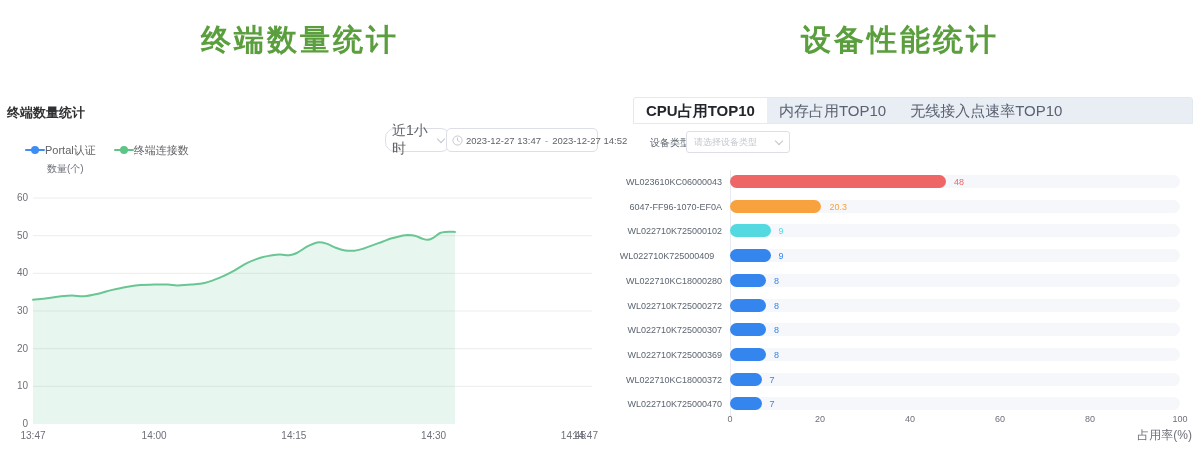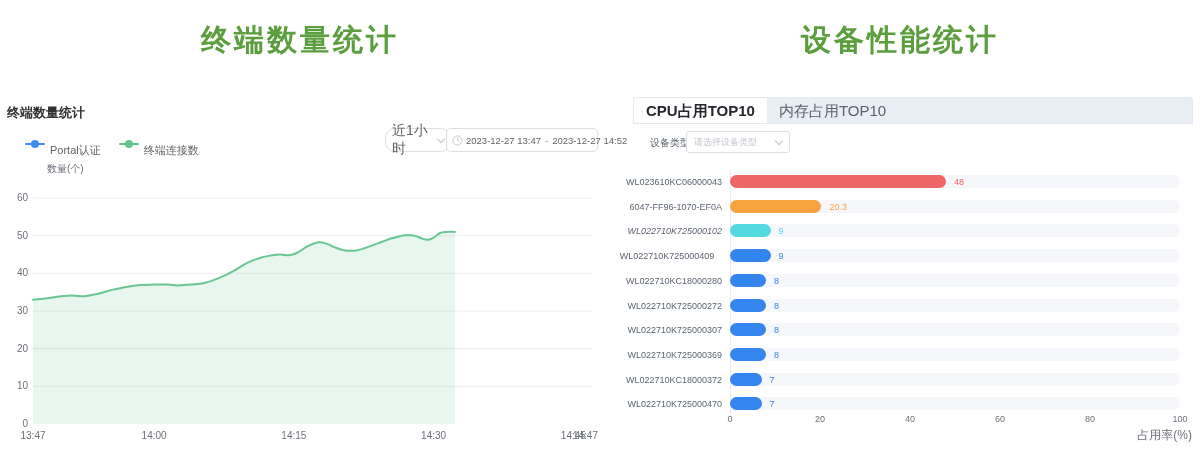--- a/index.html
+++ b/index.html
@@ -34,21 +34,21 @@
   .date-box{
     position:absolute;top:128px;left:446px;width:152px;height:24px;box-sizing:border-box;
     border:1px solid #dcdfe6;border-radius:5px;background:#fff;
     display:flex;align-items:center;gap:3px;padding:0 5px;
     font-size:9.5px;color:#606266;white-space:nowrap;cursor:pointer;
   }
   .date-box svg{flex:0 0 auto;}
   .date-sep{color:#909399;padding:0 1px;}
 
   .legend{position:absolute;left:25px;top:143px;display:flex;gap:18px;align-items:center;height:14px;}
-  .legend-item{display:flex;gap:5px;font-size:11px;color:#606266;cursor:pointer;}
+  .legend-item{display:flex;align-items:center;font-size:11px;color:#606266;cursor:pointer;}
   .lg-marker{width:20px;height:2px;border-radius:1px;position:relative;}
   .lg-marker::after{
     content:"";position:absolute;left:6px;top:-3px;width:8px;height:8px;border-radius:50%;background:inherit;
   }
 
   .line-chart{position:absolute;left:0;top:160px;}
 
   
   .tabbar{
     position:absolute;left:33px;top:97px;width:560px;height:27px;box-sizing:border-box;
@@ -134,41 +134,42 @@
       <path d="M33.0 139.7 C35.3 139.4 42.3 138.8 47.0 138.2 C51.6 137.6 56.8 136.7 61.0 136.3 C65.1 135.9 68.2 135.6 72.1 135.6 C76.0 135.6 79.9 136.6 84.2 136.3 C88.6 136.0 93.6 134.7 98.2 133.7 C102.9 132.6 107.5 131.0 112.2 129.9 C116.8 128.8 121.5 127.7 126.2 126.9 C130.8 126.1 135.5 125.4 140.1 125.0 C144.8 124.6 149.5 124.7 154.1 124.6 C158.8 124.6 164.2 124.5 168.1 124.6 C172.0 124.8 173.5 125.4 177.4 125.4 C181.3 125.4 186.7 125.1 191.4 124.6 C196.0 124.2 200.7 123.9 205.4 122.8 C210.0 121.6 214.7 119.8 219.3 117.9 C224.0 115.9 228.7 113.6 233.3 111.1 C238.0 108.6 242.6 105.0 247.3 102.8 C251.9 100.5 257.4 98.7 261.3 97.5 C265.1 96.3 267.5 96.1 270.6 95.6 C273.7 95.1 276.8 94.6 279.9 94.5 C283.0 94.4 286.4 95.5 289.2 95.3 C292.0 95.0 293.6 94.5 296.7 93.0 C299.8 91.5 304.4 88.0 307.8 86.2 C311.3 84.5 314.1 82.9 317.2 82.4 C320.3 82.0 323.4 82.7 326.5 83.6 C329.6 84.5 332.7 86.6 335.8 87.7 C338.9 88.9 342.0 89.9 345.1 90.4 C348.2 90.9 351.3 91.0 354.4 90.7 C357.5 90.4 360.6 89.4 363.7 88.5 C366.8 87.5 370.0 86.2 373.1 85.1 C376.2 84.0 379.3 82.8 382.4 81.7 C385.5 80.6 388.6 79.2 391.7 78.3 C394.8 77.4 398.4 76.6 401.0 76.0 C403.6 75.5 405.2 75.0 407.5 74.9 C409.9 74.9 412.5 75.0 415.0 75.7 C417.5 76.3 420.3 78.0 422.4 78.7 C424.6 79.4 426.2 80.0 428.0 79.8 C429.9 79.6 431.6 78.7 433.6 77.6 C435.6 76.4 438.1 74.0 440.1 73.0 C442.2 72.1 443.2 72.1 445.7 71.9 C448.2 71.7 453.5 71.9 455.0 71.9" fill="none" stroke="#69c693" stroke-width="2" stroke-linecap="round"></path>
     </svg>
 </section>
 
 <section class="panel right">
   <div class="banner-title">设备性能统计</div>
 
   <div class="tabbar">
       <div class="tab active">CPU占用TOP10</div>
       <div class="tab">内存占用TOP10</div>
+      <div class="tab">无线接入点速率TOP10</div>
     </div>
 
   <div class="filter-label">设备类型</div>
   <div class="filter-select">
     <span>请选择设备类型</span>
     <span class="chev"></span>
   </div>
 
   <div class="bar-area">
     <div class="bar-axis"></div>
   <div class="bar-label" style="top: 177px;">WL023610KC06000043</div>
       <div class="bar-track" style="top: 175px; background: rgb(245, 247, 250);">
         <div class="bar-fill" style="width: 216px; background: rgb(238, 102, 102);"></div>
       </div>
       <div class="bar-value" style="left: 354px; top: 177px; color: rgb(238, 102, 102);">48</div>
       <div class="bar-label" style="top: 201.7px;">6047-FF96-1070-EF0A</div>
       <div class="bar-track" style="top: 199.7px; background: rgb(245, 247, 250);">
         <div class="bar-fill" style="width: 91.4px; background: rgb(247, 162, 63);"></div>
       </div>
       <div class="bar-value" style="left: 229.4px; top: 201.7px; color: rgb(247, 162, 63);">20.3</div>
-      <div class="bar-label" style="top: 226.4px; font-style: italic;">WL022710K725000102</div>
+      <div class="bar-label" style="top: 226.4px;">WL022710K725000102</div>
       <div class="bar-track" style="top: 224.4px; background: rgb(245, 247, 250);">
         <div class="bar-fill" style="width: 40.5px; background: rgb(84, 217, 224);"></div>
       </div>
       <div class="bar-value" style="left: 178.5px; top: 226.4px; color: rgb(84, 217, 224);">9</div>
       <div class="bar-label" style="top: 251.1px; text-align: center;">WL022710K725000409</div>
       <div class="bar-track" style="top: 249.1px; background: rgb(245, 247, 250);">
         <div class="bar-fill" style="width: 40.5px; background: rgb(53, 133, 238);"></div>
       </div>
       <div class="bar-value" style="left: 178.5px; top: 251.1px; color: rgb(53, 133, 238);">9</div>
       <div class="bar-label" style="top: 275.8px;">WL022710KC18000280</div>

